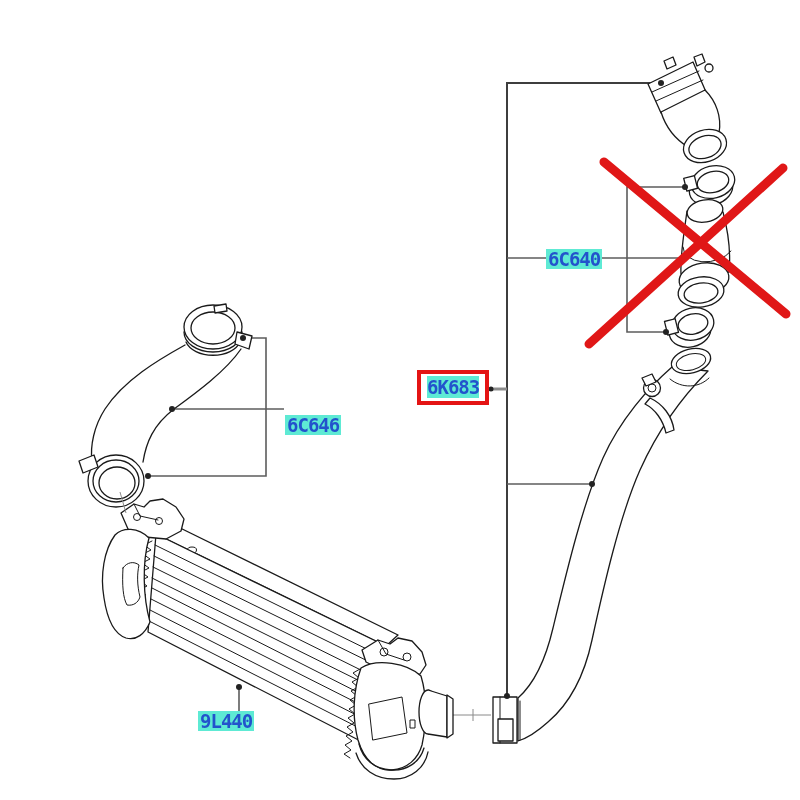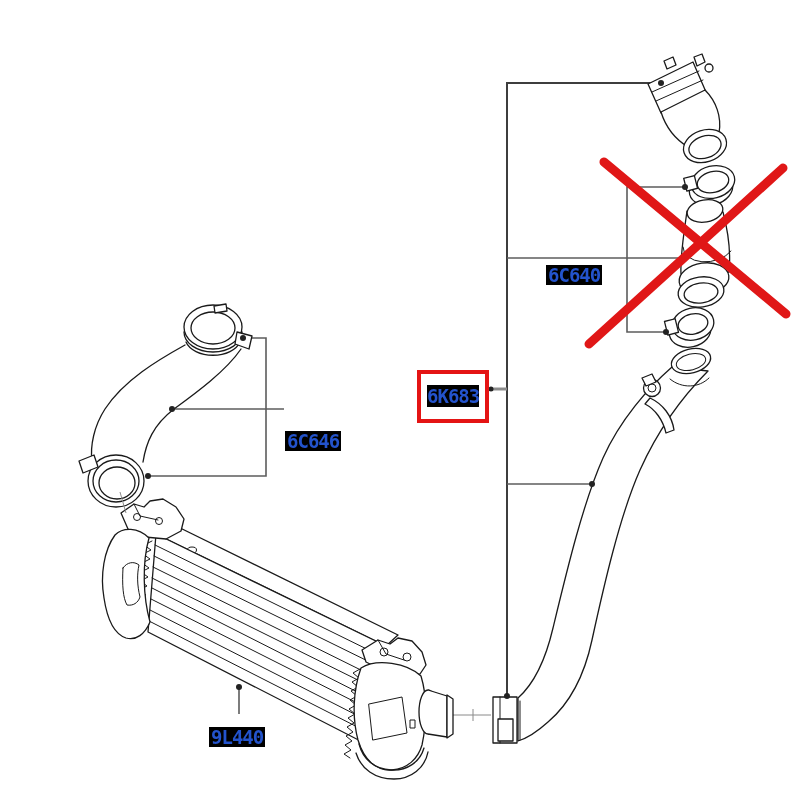--- a/index.html
+++ b/index.html
@@ -20,23 +20,23 @@
   .part-line{fill:none;stroke:var(--outline);stroke-width:1.3;stroke-linecap:round;stroke-linejoin:round;}
   .thin{stroke-width:1;}
   .hairline{fill:none;stroke:#8a8a8a;stroke-width:1;}
   .callout{fill:none;stroke:var(--callout);stroke-width:1.6;}
   .callout-main{fill:none;stroke:#3d3d3d;stroke-width:2;}
   .leader-thick{fill:none;stroke:var(--leader);stroke-width:3;}
   .dot{fill:#222222;stroke:none;}
   .redx{stroke:var(--cross-red);stroke-width:9;stroke-linecap:round;fill:none;}
   .label{position:absolute;font-family:"DejaVu Sans Mono","Liberation Mono",monospace;
          font-weight:bold;font-size:19px;letter-spacing:-1px;color:var(--label-blue);
-         background:#000000;padding:0 2px;white-space:nowrap;line-height:20px;cursor:pointer;margin-top:16px;}
+         background:#5eead4;padding:0 2px;white-space:nowrap;line-height:20px;cursor:pointer;}
   .sel-box{position:absolute;border:4px solid var(--highlight-red);background:#ffffff;
-           padding:12px 6px;cursor:pointer;}
+           padding:3px 6px;cursor:pointer;}
   .sel-box .label{position:static;padding:0;}
 </style>
 </head>
 <body>
 
 <div id="stage">
 
 <svg width="800" height="800" viewBox="0 0 800 800">
 
   <g>
@@ -169,15 +169,15 @@
 </svg>
 
 <div class="label" style="left:285px;top:415px;">6C646</div>
 
 <div class="sel-box" style="left:417px;top:370px;">
   <span class="label">6K683</span>
 </div>
 
 <div class="label" style="left:546px;top:249px;">6C640</div>
 
-<div class="label" style="left:209px;top:711px;">9L440</div>
+<div class="label" style="left:198px;top:711px;">9L440</div>
 
 </div>
 
 </body></html>

